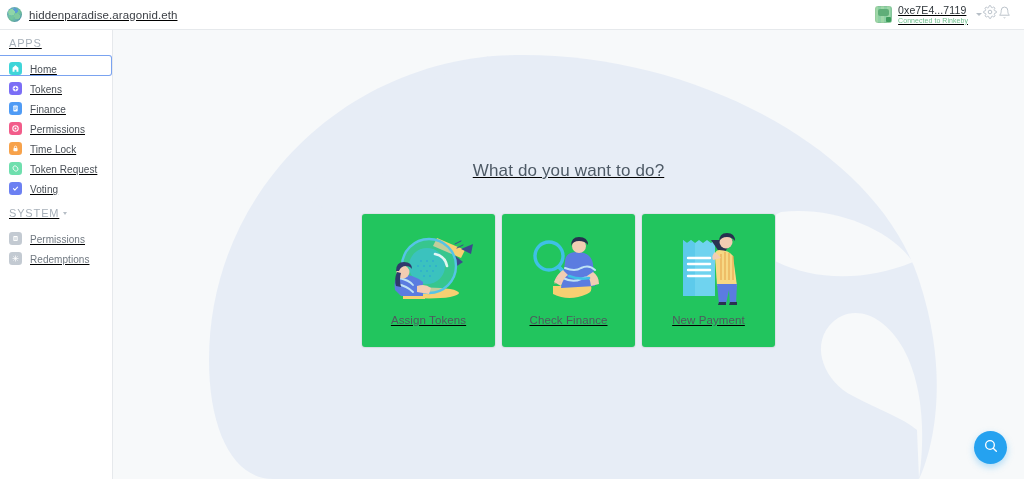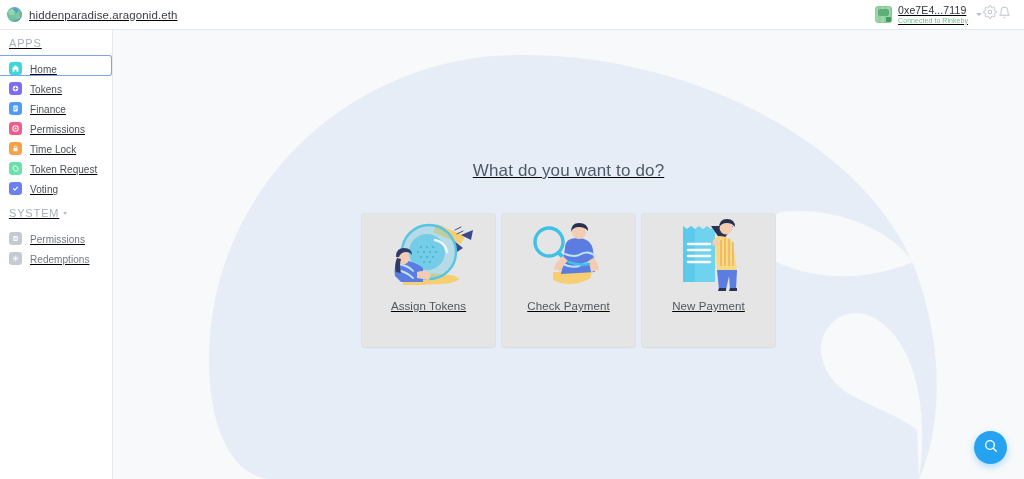--- a/index.html
+++ b/index.html
@@ -137,24 +137,25 @@
     display: flex; flex-direction: column; align-items: center;
     padding-top: 131px;
   }
   .headline {
     font-size: 17px; color: #4e5a66; font-weight: 400;
     letter-spacing: .15px; margin-bottom: 33px;
   }
   .cards { display: flex; gap: 7px; }
   .card {
     width: 133px; height: 133px;
-    background: #e5e5e5; border-radius: 3px;
+    background: #22c55e; border-radius: 3px;
     box-shadow: 0 1px 2px rgba(60,80,100,.06), 0 0 0 1px rgba(220,226,232,.9);
     display: flex; flex-direction: column; align-items: center;
     justify-content: flex-start; cursor: pointer;
+    padding-top: 14px;
   }
   .card-art { width: 104px; height: 78px; position: relative; }
   .card-art svg { display: block; width: 100%; height: 100%; }
   .card-label {
     font-size: 11.5px; color: #50585f; letter-spacing: .1px; margin-top: 8px;
   }
 
   
   .fab {
     position: absolute; right: 17px; bottom: 15px;
@@ -386,21 +387,21 @@
                 <path d="M46 42 q-6 4 -9 12 l7 4 q3-9 7-11 z" fill="#f2cdb3"></path>
                 <path d="M76 44 q6 4 6 12 l-8 2 q-1-8 -4-10 z" fill="#f2cdb3"></path>
                 <path d="M52 48 q10 4 20 2" stroke="#3fc0e6" stroke-width="2.6" fill="none" stroke-linecap="round"></path>
                 <g fill="#f0b9a0" opacity=".85">
                   <circle cx="40" cy="50" r=".8"></circle>
                     <circle cx="43" cy="54" r=".8"></circle>
                     <circle cx="38" cy="55" r=".8"></circle>
                 </g>
               </svg>
             </div>
-            <div class="card-label">Check Payment</div>
+            <div class="card-label">Check Finance</div>
           </div>
 
           <div class="card">
             <div class="card-art">
               <svg viewBox="0 0 104 78">
                 <path d="M26 12 l4 3 4-3 4 3 4-3 4 3 4-3 4 3 4-3 0 56 -32 0 z" fill="#6fd3ef"></path>
                 <path d="M26 12 l4 3 4-3 4 3 0 53 -12 0 z" fill="#4fc3e8" opacity=".55"></path>
                 <g stroke="#ffffff" stroke-width="2.4" stroke-linecap="round">
                   <path d="M31 30 h22"></path>
                     <path d="M31 36 h22"></path>

